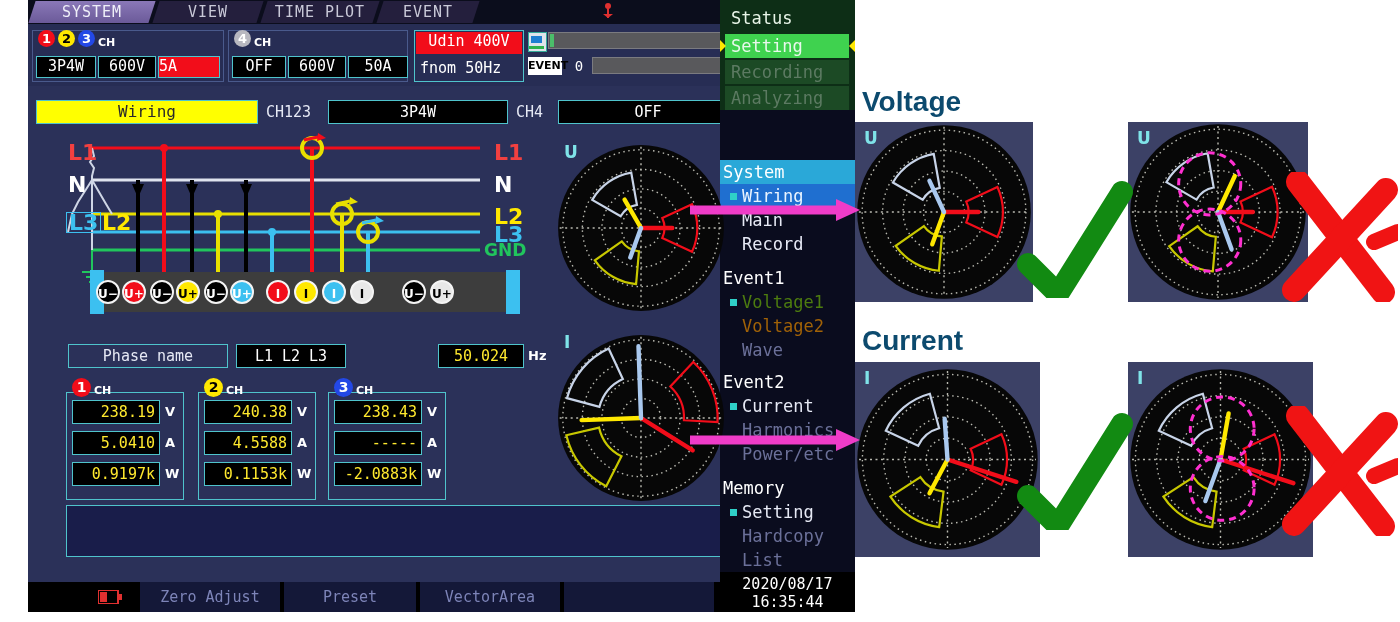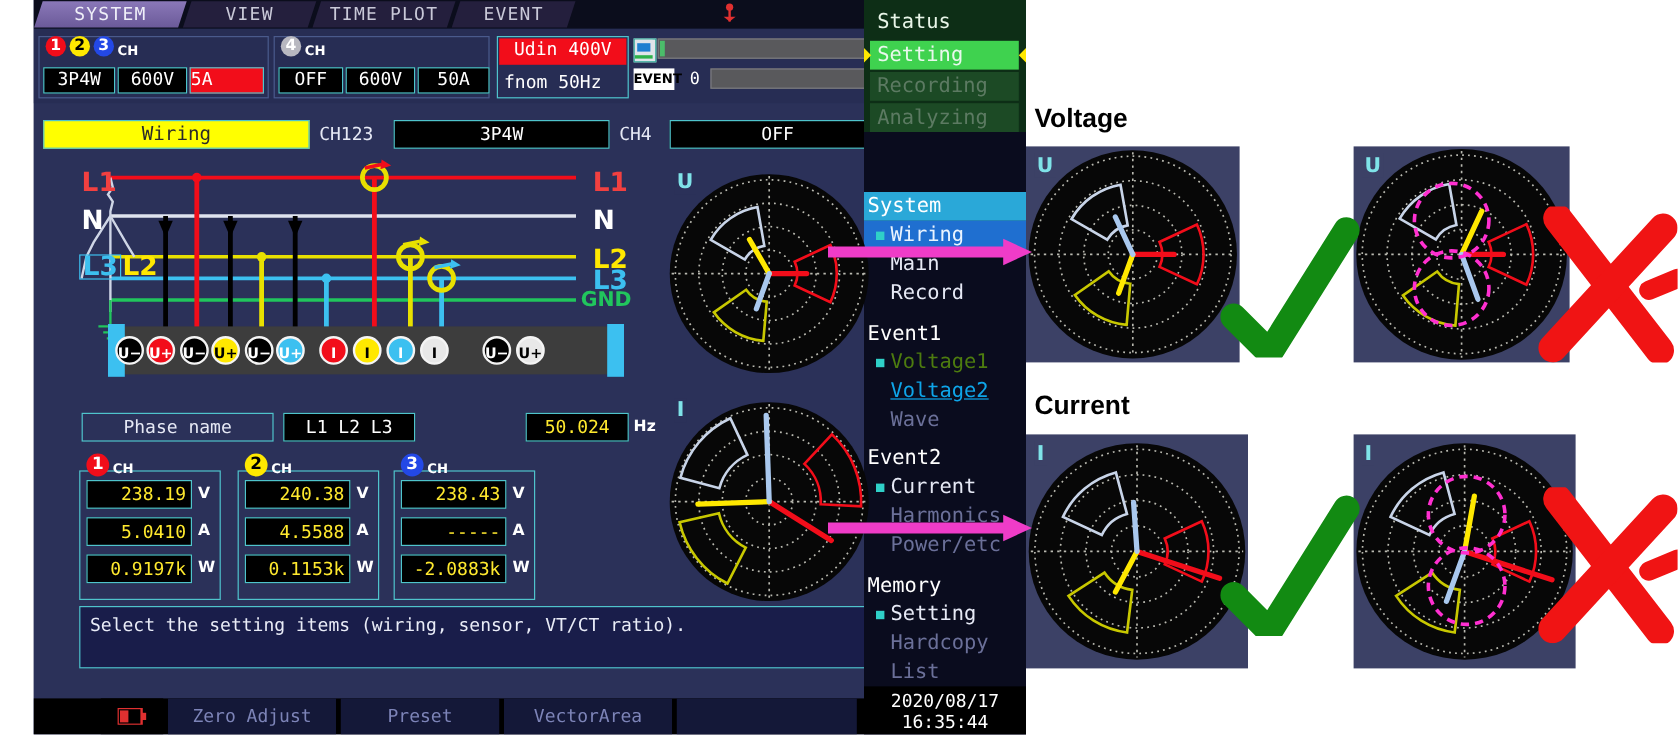--- a/index.html
+++ b/index.html
@@ -81,21 +81,21 @@
          color:#fff;font-size:17px;padding-left:3px;box-sizing:border-box;
          font-family:"DejaVu Sans Mono",monospace;}
   .msub{position:absolute;left:0;width:135px;height:24px;line-height:24px;
         font-size:17px;padding-left:22px;box-sizing:border-box;
         font-family:"DejaVu Sans Mono",monospace;}
   .bullet{position:absolute;width:7px;height:7px;background:#2fd0c8;}
   .dt{position:absolute;left:0;width:135px;color:#fff;font-size:15px;text-align:center;
       font-family:"DejaVu Sans Mono",monospace;}
 
   
-  .cap{position:absolute;color:#000000;font-weight:bold;font-size:22px;
+  .cap{position:absolute;color:#0c4a6e;font-weight:bold;font-size:28px;
        font-family:"Liberation Sans",sans-serif;}
   .vecpanel{position:absolute;background:#3c4166;}
   .veclab{position:absolute;color:#7fe3e8;font-size:17px;font-weight:bold;
           font-family:"DejaVu Sans",sans-serif;background:#2b3159;padding:0 2px;}
 </style>
 </head>
 <body>
 
 <div id="device">
 
@@ -267,21 +267,20 @@
       <div class="chlab" style="left: 328px; top: 384px;">CH</div>
       <div class="val" style="left: 306px; top: 400px; width: 88px; height: 24px; line-height: 22px;">238.43</div>
       <div class="unit" style="left: 399px; top: 404px;">V</div>
       <div class="val" style="left: 306px; top: 431px; width: 88px; height: 24px; line-height: 22px;">-----</div>
       <div class="unit" style="left: 399px; top: 435px;">A</div>
       <div class="val" style="left: 306px; top: 462px; width: 88px; height: 24px; line-height: 22px;">-2.0883k</div>
       <div class="unit" style="left: 399px; top: 466px;">W</div>
     </div>
 
   <div class="msgbox" style="left:38px;top:505px;width:674px;height:52px;">
-    <div>Select the setting items (wiring, sensor, VT/CT ratio).</div>
   </div>
 
   <div class="softbar">
     <div class="softkey" style="left:56px;width:52px;background:#000;">
       <svg width="24" height="14" viewBox="0 0 24 14" style="margin-top:8px;">
           <rect x="0" y="0" width="20" height="14" fill="none" stroke="#e03030" stroke-width="2"></rect>
           <rect x="20" y="4" width="4" height="6" fill="#e03030"></rect>
           <rect x="2" y="2" width="7" height="10" fill="#e03030"></rect>
         </svg>
     </div>
@@ -302,21 +301,21 @@
 
     <div class="mhead" style="top:160px;background:#2aa8d8;">System</div>
     <div class="msub" style="top:184px;background:#1f6fd0;color:#eaf4ff;">Wiring</div>
     <div class="bullet" style="left:10px;top:193px;"></div>
     <div class="msub" style="top:208px;color:#e6e9f5;">Main</div>
     <div class="msub" style="top:232px;color:#e6e9f5;">Record</div>
 
     <div class="mhead" style="top:266px;">Event1</div>
     <div class="msub" style="top:290px;color:#4d7c0f;">Voltage1</div>
     <div class="bullet" style="left:10px;top:299px;"></div>
-    <div class="msub" style="top:314px;color:#0ea5e9;text-decoration:underline;">Voltage2</div>
+    <div class="msub" style="top:314px;color:#a16207;">Voltage2</div>
     <div class="msub" style="top:338px;color:#6b7099;">Wave</div>
 
     <div class="mhead" style="top:370px;">Event2</div>
     <div class="msub" style="top:394px;color:#e6e9f5;">Current</div>
     <div class="bullet" style="left:10px;top:403px;"></div>
     <div class="msub" style="top:418px;color:#6b7099;">Harmonics</div>
     <div class="msub" style="top:442px;color:#6b7099;">Power/etc</div>
 
     <div class="mhead" style="top:476px;">Memory</div>
     <div class="msub" style="top:500px;color:#e6e9f5;">Setting</div>

